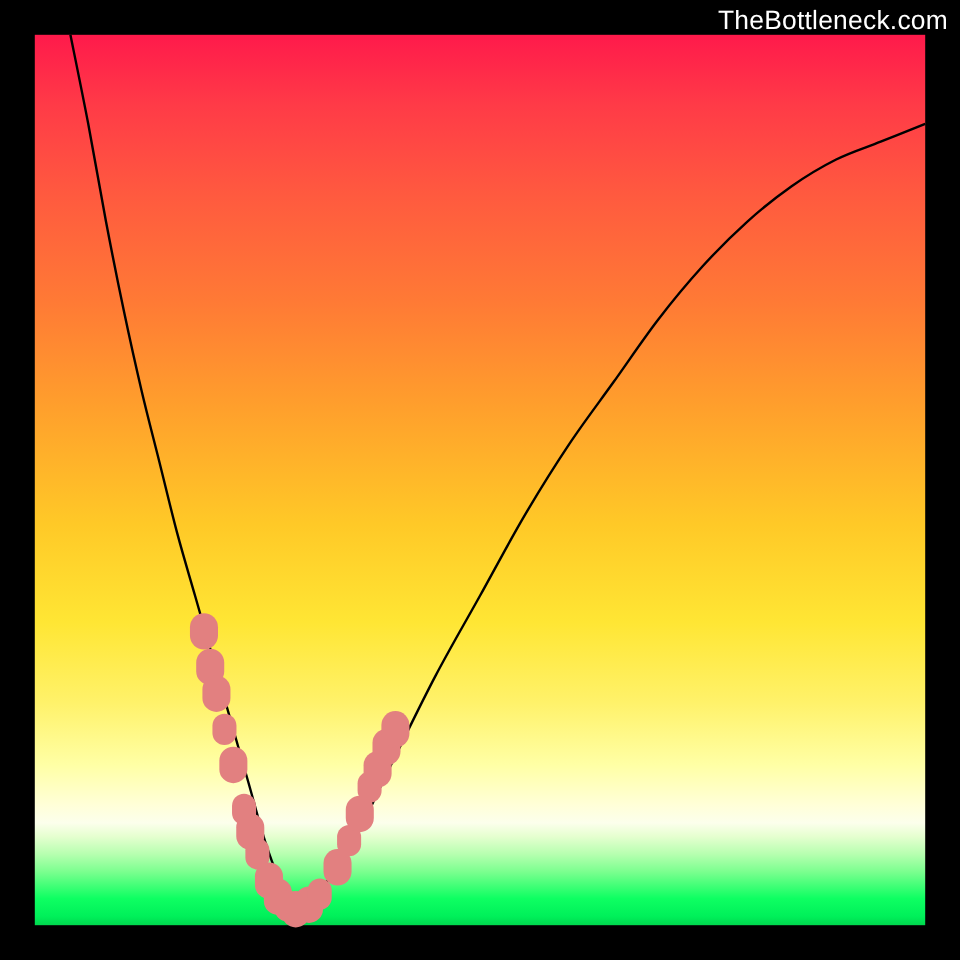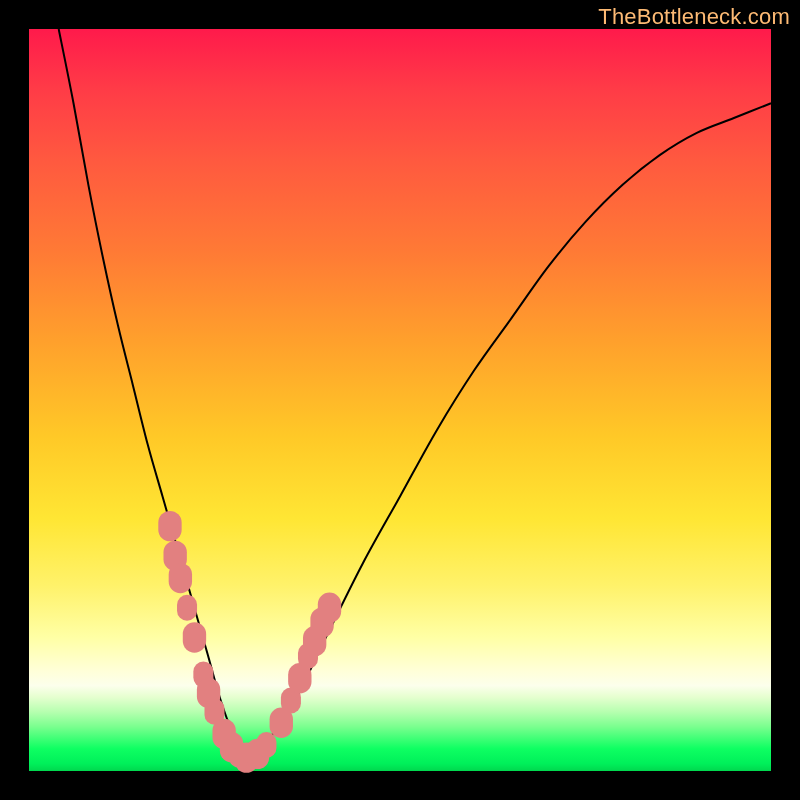--- a/index.html
+++ b/index.html
@@ -14,21 +14,21 @@
   .frame {
     position: relative;
     width: 800px;
     height: 800px;
     background: #000;
   }
   .watermark {
     position: absolute;
     top: 4px;
     right: 10px;
-    color: #fdba74;
+    color: #ffffff;
     font-size: 22px;
     font-weight: 500;
     letter-spacing: 0.2px;
     z-index: 10;
   }
   .plot-area {
     position: absolute;
     left: 29px;
     top: 29px;
     width: 742px;

